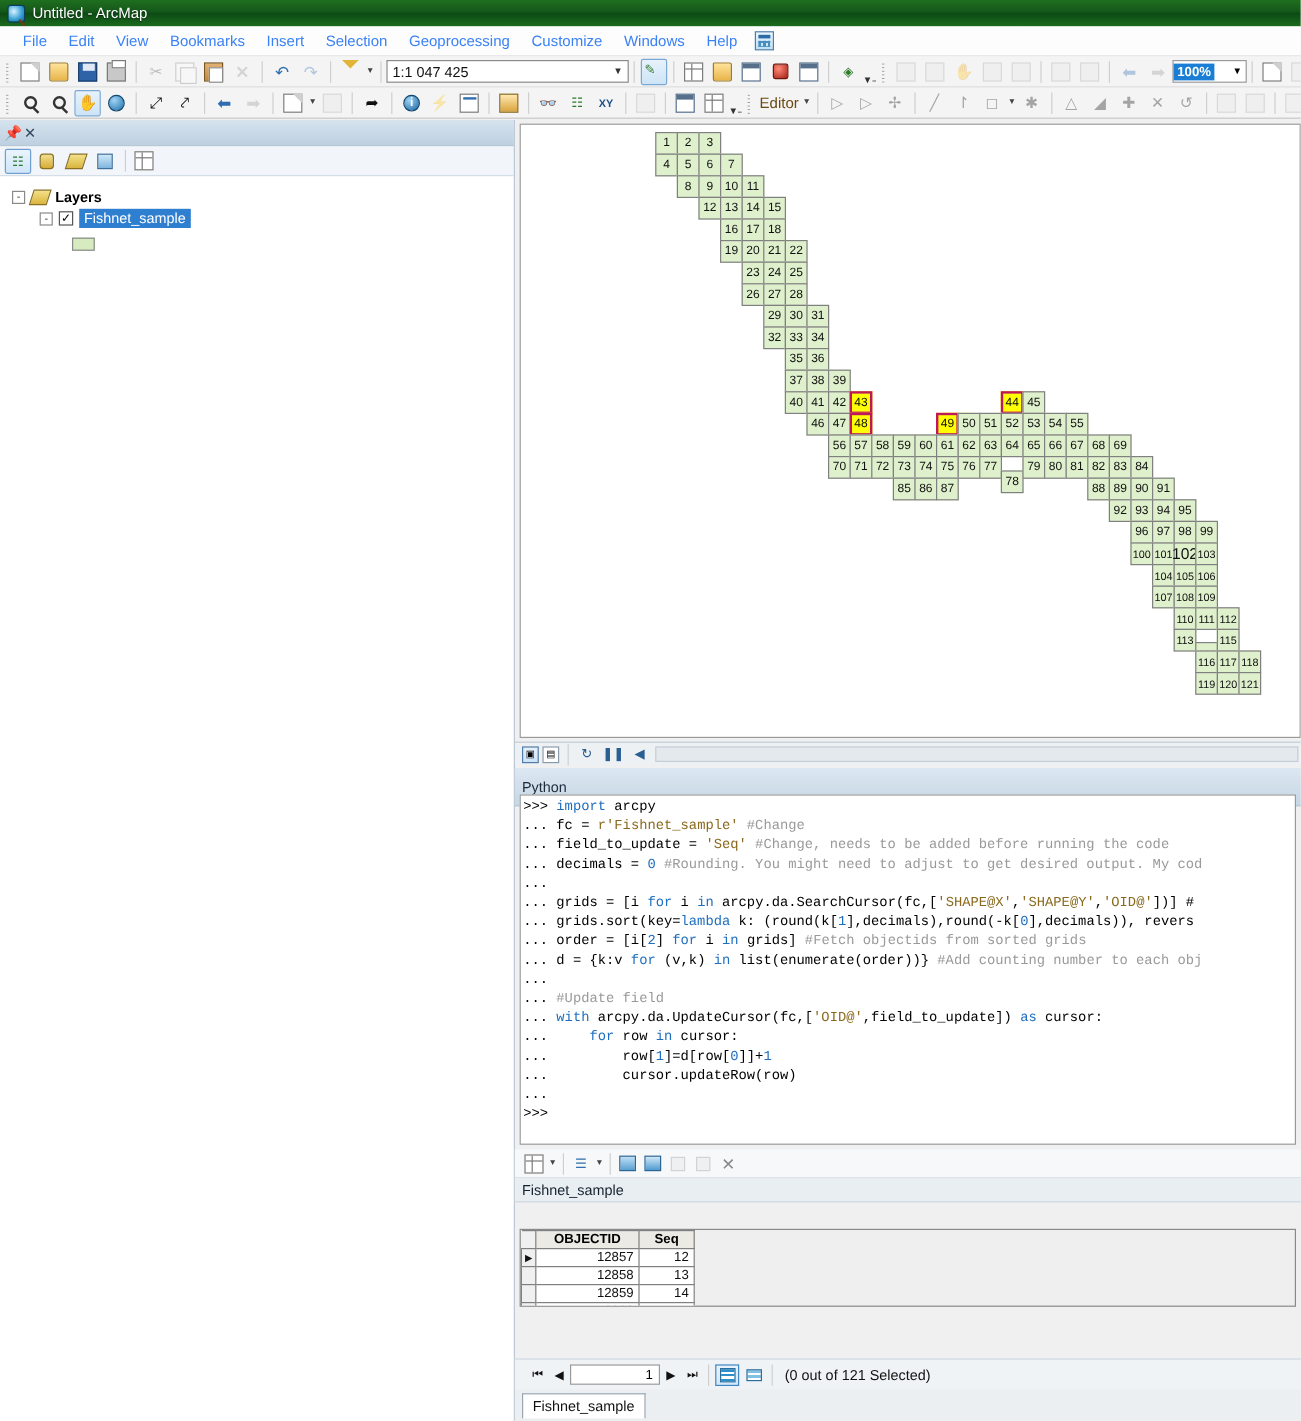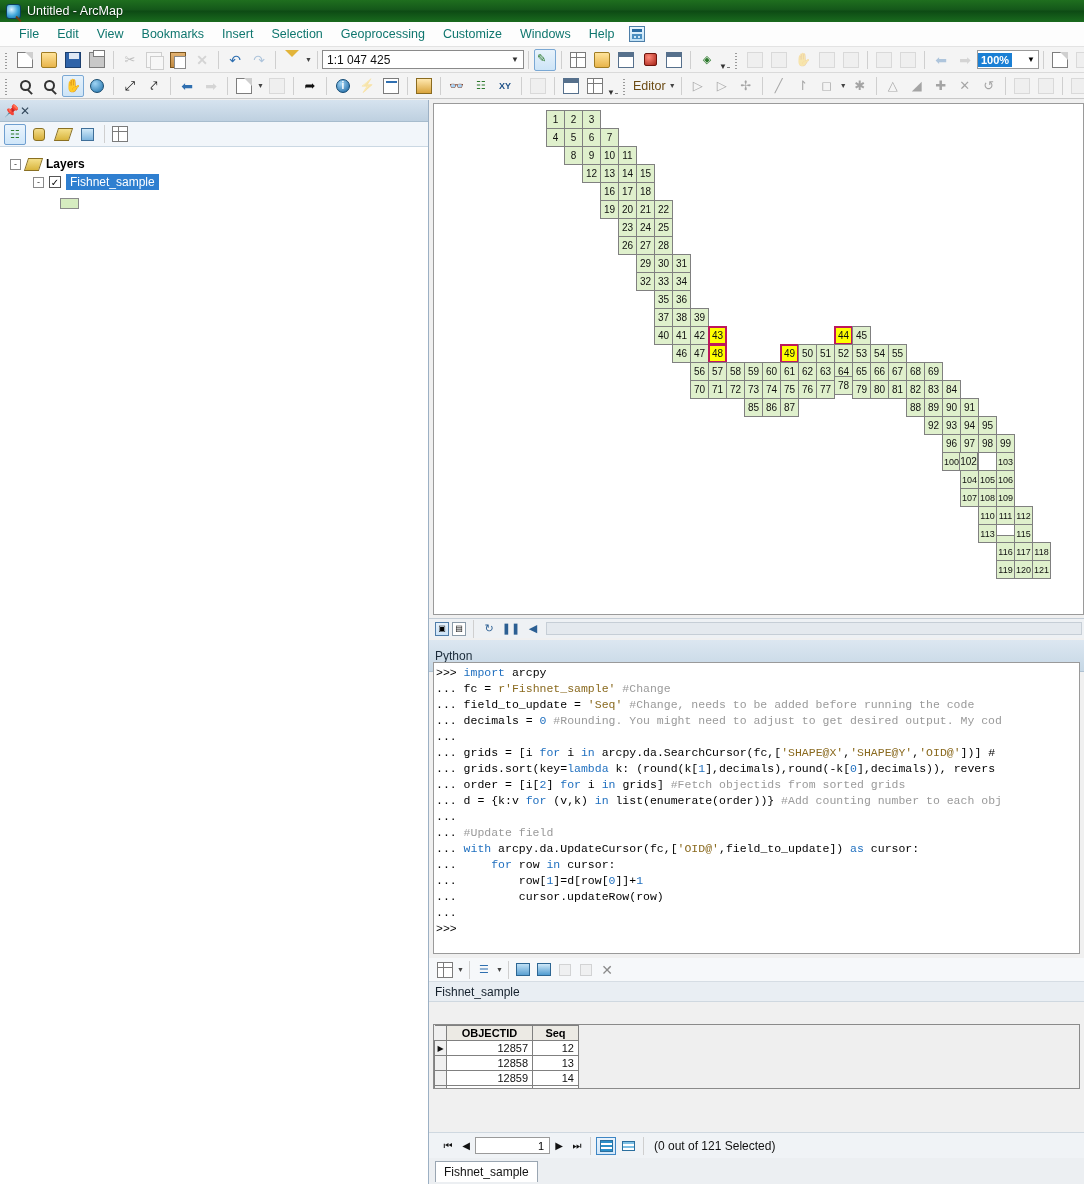--- a/index.html
+++ b/index.html
@@ -29,21 +29,21 @@
     background:#6b3d10; transform:rotate(45deg);
   }
   #titlebar .tb-title{ font-size:12.5px; text-shadow:0 1px 1px rgba(0,0,0,.6); }
 
   
   #menubar{
     position:absolute; left:0; top:22px; width:1084px; height:25px;
     background:#fdfdfd; border-bottom:1px solid #e3e3e3;
     display:flex; align-items:center; padding-left:10px;
   }
-  #menubar .mi{ padding:3px 9px; font-size:12.5px; color:#0f766e; cursor:default; }
+  #menubar .mi{ padding:3px 9px; font-size:12.5px; color:#3b82f6; cursor:default; }
   .mb-icon{
     width:16px;height:16px;margin-left:6px;
     background:linear-gradient(#eaf6ff,#bfe0f5); border:1px solid #4d7ea8; position:relative;
   }
   .mb-icon:before{content:"";position:absolute;left:2px;top:2px;right:2px;height:3px;background:#2a6ca3;}
   .mb-icon:after{content:"";position:absolute;left:2px;top:7px;right:2px;bottom:2px;
     background:repeating-linear-gradient(to right,#4a8ec0 0 2px,transparent 2px 4px),
                repeating-linear-gradient(to bottom,#4a8ec0 0 2px,transparent 2px 4px);}
 
   
@@ -594,21 +594,21 @@
       <div class="cell" style="left: 472px; top: 258px;">68</div>
       <div class="cell" style="left: 490px; top: 258px;">69</div>
       <div class="cell" style="left: 256px; top: 276px;">70</div>
       <div class="cell" style="left: 274px; top: 276px;">71</div>
       <div class="cell" style="left: 292px; top: 276px;">72</div>
       <div class="cell" style="left: 310px; top: 276px;">73</div>
       <div class="cell" style="left: 328px; top: 276px;">74</div>
       <div class="cell" style="left: 346px; top: 276px;">75</div>
       <div class="cell" style="left: 364px; top: 276px;">76</div>
       <div class="cell" style="left: 382px; top: 276px;">77</div>
-      <div class="cell" style="left: 400px; top: 272px;">78</div>
+      <div class="cell" style="left: 400px; top: 288px;">78</div>
       <div class="cell" style="left: 418px; top: 276px;">79</div>
       <div class="cell" style="left: 436px; top: 276px;">80</div>
       <div class="cell" style="left: 454px; top: 276px;">81</div>
       <div class="cell" style="left: 472px; top: 276px;">82</div>
       <div class="cell" style="left: 490px; top: 276px;">83</div>
       <div class="cell" style="left: 508px; top: 276px;">84</div>
       <div class="cell" style="left: 310px; top: 294px;">85</div>
       <div class="cell" style="left: 328px; top: 294px;">86</div>
       <div class="cell" style="left: 346px; top: 294px;">87</div>
       <div class="cell" style="left: 472px; top: 294px;">88</div>
@@ -618,21 +618,21 @@
       <div class="cell" style="left: 490px; top: 312px;">92</div>
       <div class="cell" style="left: 508px; top: 312px;">93</div>
       <div class="cell" style="left: 526px; top: 312px;">94</div>
       <div class="cell" style="left: 544px; top: 312px;">95</div>
       <div class="cell" style="left: 508px; top: 330px;">96</div>
       <div class="cell" style="left: 526px; top: 330px;">97</div>
       <div class="cell" style="left: 544px; top: 330px;">98</div>
       <div class="cell" style="left: 562px; top: 330px;">99</div>
       <div class="cell" style="left: 508px; top: 348px; font-size: 9px;">100</div>
       <div class="cell" style="left: 526px; top: 348px; font-size: 9px;">101</div>
-      <div class="cell" style="left: 525px; top: 348px; font-size: 10px;">102</div>
+      <div class="cell" style="left: 544px; top: 348px; font-size: 13px;">102</div>
       <div class="cell" style="left: 562px; top: 348px; font-size: 9px;">103</div>
       <div class="cell" style="left: 526px; top: 366px; font-size: 9px;">104</div>
       <div class="cell" style="left: 544px; top: 366px; font-size: 9px;">105</div>
       <div class="cell" style="left: 562px; top: 366px; font-size: 9px;">106</div>
       <div class="cell" style="left: 526px; top: 384px; font-size: 9px;">107</div>
       <div class="cell" style="left: 544px; top: 384px; font-size: 9px;">108</div>
       <div class="cell" style="left: 562px; top: 384px; font-size: 9px;">109</div>
       <div class="cell" style="left: 544px; top: 402px; font-size: 9px;">110</div>
       <div class="cell" style="left: 562px; top: 402px; font-size: 9px;">111</div>
       <div class="cell" style="left: 580px; top: 402px; font-size: 9px;">112</div>

